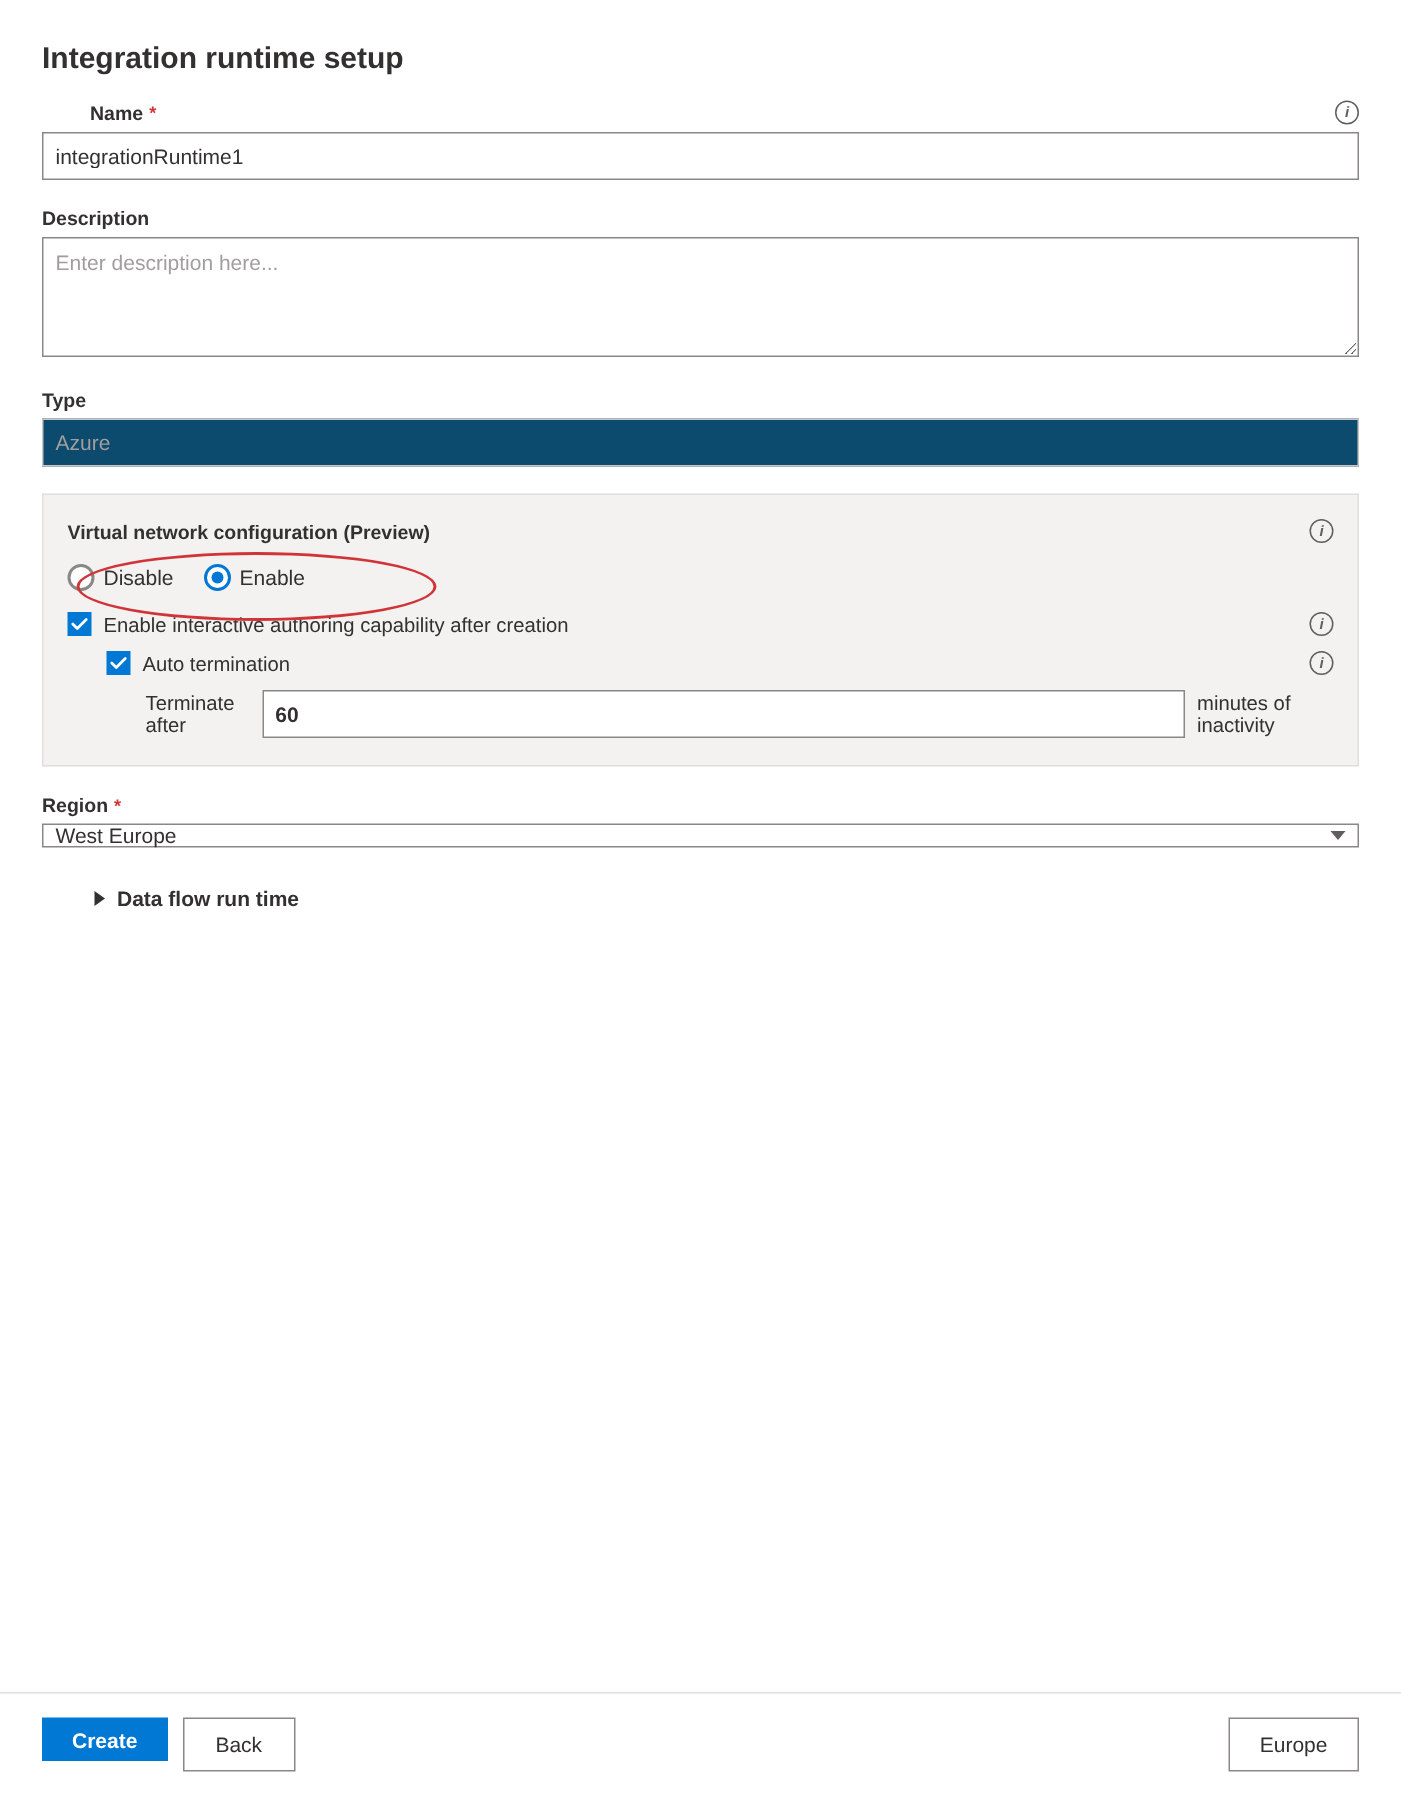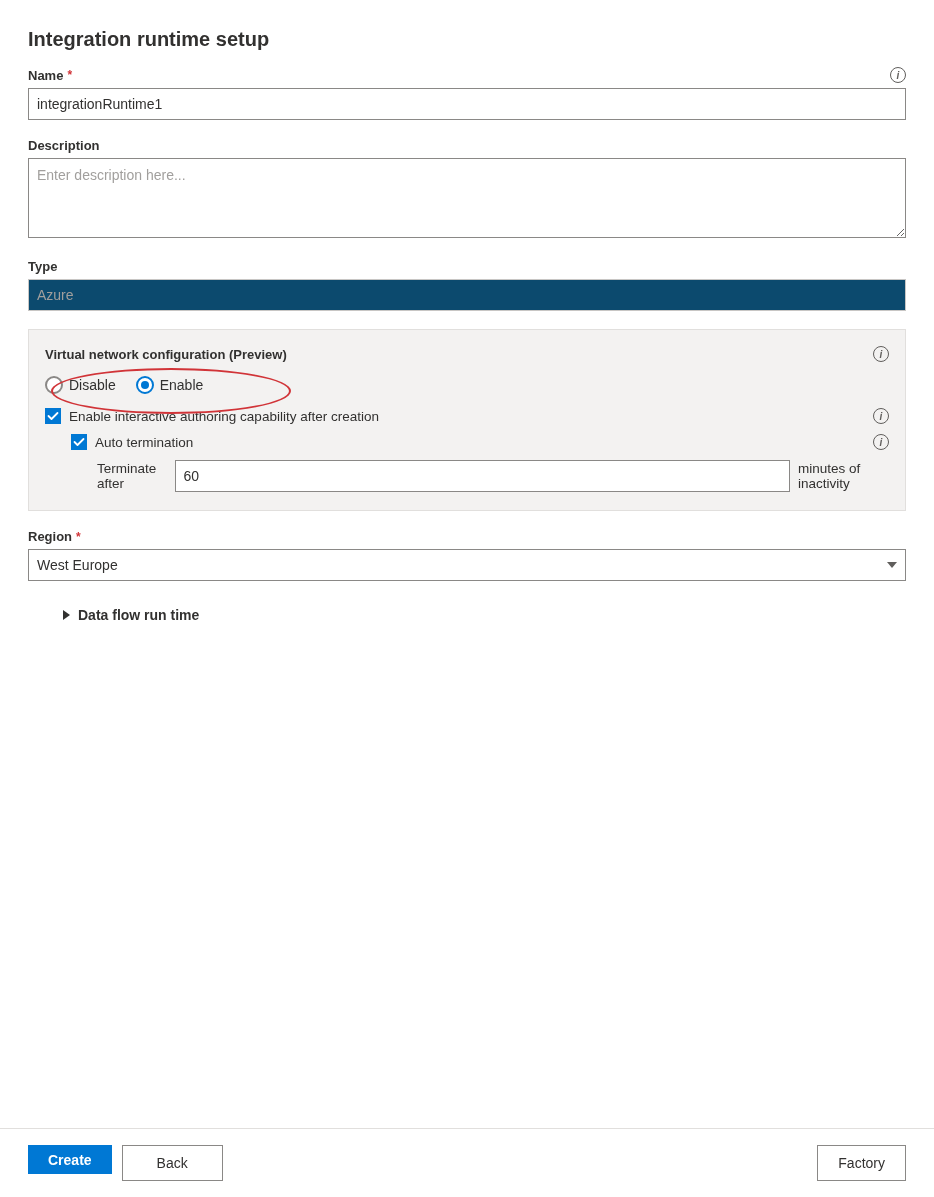--- a/index.html
+++ b/index.html
@@ -68,20 +68,21 @@
       font-style: italic;
       font-weight: bold;
       margin-left: auto;
     }
 
     .field-label-row {
       display: flex;
       align-items: center;
       justify-content: space-between;
       margin-bottom: 5px;
+      margin-left: 32px;
     }
 
     .field-label-left {
       display: flex;
       align-items: center;
       gap: 4px;
       font-size: 13px;
       font-weight: 600;
     }
 
@@ -227,25 +228,26 @@
 
     .terminate-input {
       width: 80px;
       height: 28px;
       border: 1px solid #c8c6c4;
       padding: 0 6px;
       font-size: 14px;
       color: #a19f9d;
       background: #fff;
       text-align: left;
+      font-weight: bold;
     }
 
     .region-select {
       width: 100%;
-      height: 32px;
+      height: 16px;
       border: 1px solid #8a8886;
       padding: 0 8px;
       font-size: 14px;
       color: #323130;
       background: #fff;
       display: flex;
       align-items: center;
       justify-content: space-between;
       cursor: pointer;
       gap: 40px;
@@ -301,21 +303,21 @@
       font-size: 14px;
       cursor: pointer;
       font-weight: 600;
     }
 
     .btn-secondary {
       background: #fff;
       color: #323130;
       border: 1px solid #8a8886;
       height: 36px;
-      padding: 0 34px;
+      padding: 0 21px;
       font-size: 14px;
       cursor: pointer;
     }
 
     .btn-cancel {
       background: #fff;
       color: #323130;
       border: 1px solid #8a8886;
       height: 36px;
       padding: 0 20px;
@@ -421,14 +423,14 @@
   </div>
 
   <div class="spacer"></div>
 </div>
 
 <div class="footer">
   <div class="footer-left">
     <button class="btn-primary">Create</button>
     <button class="btn-secondary">Back</button>
   </div>
-  <button class="btn-cancel">Factory</button>
+  <button class="btn-cancel">Europe</button>
 </div>
 
 </body></html>

